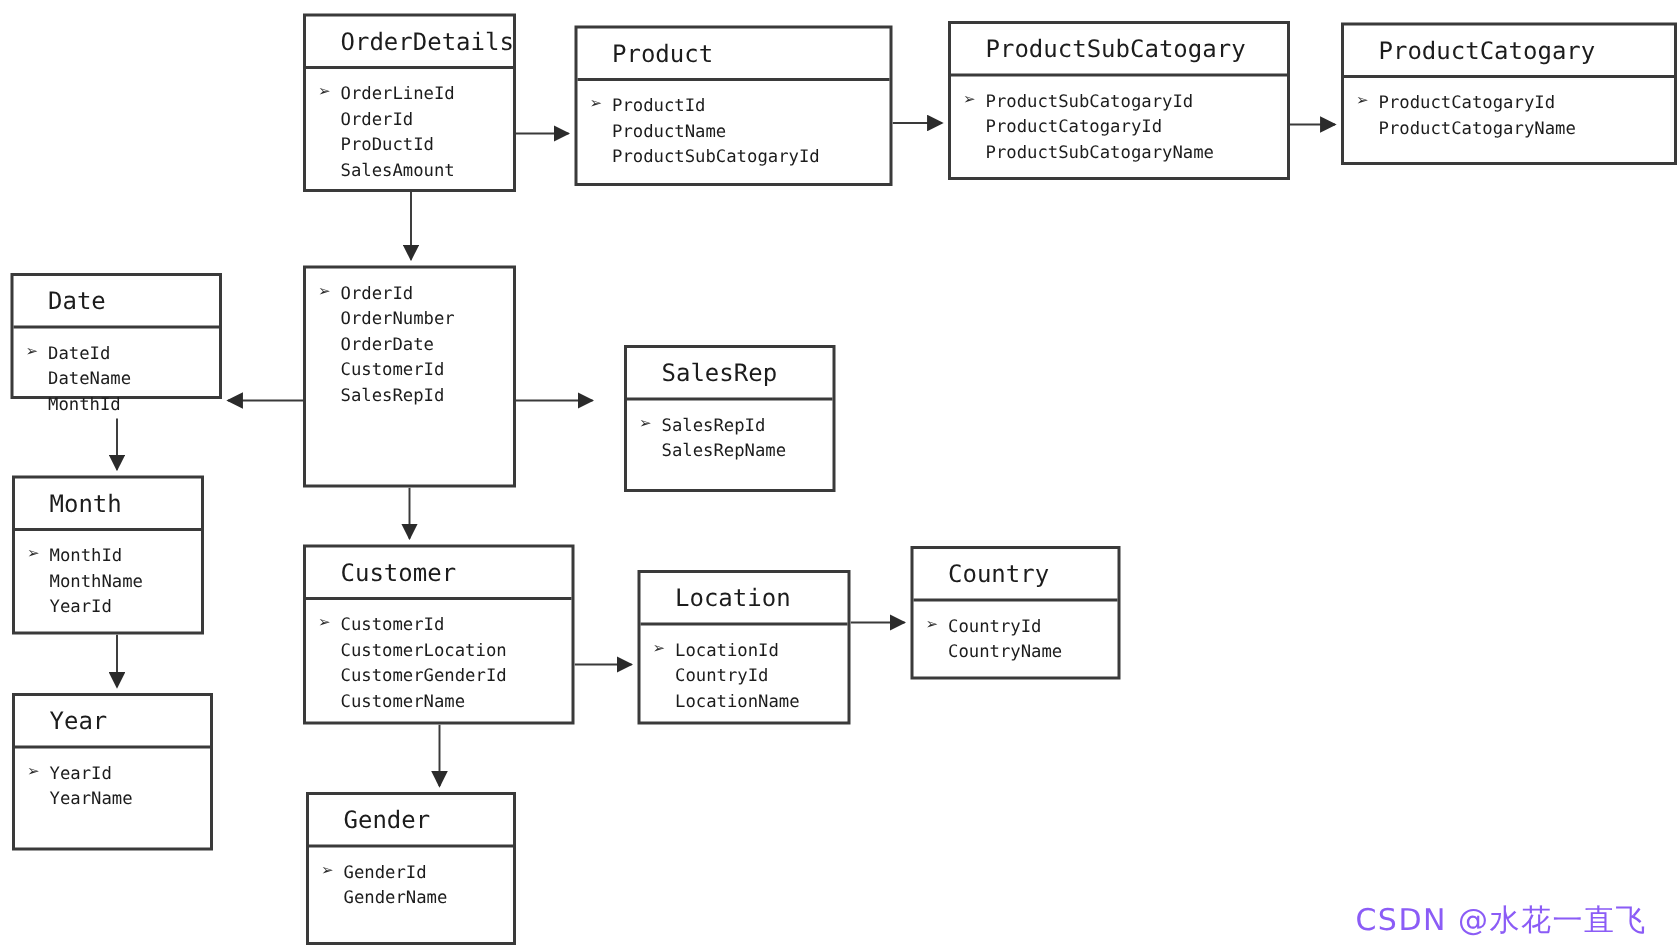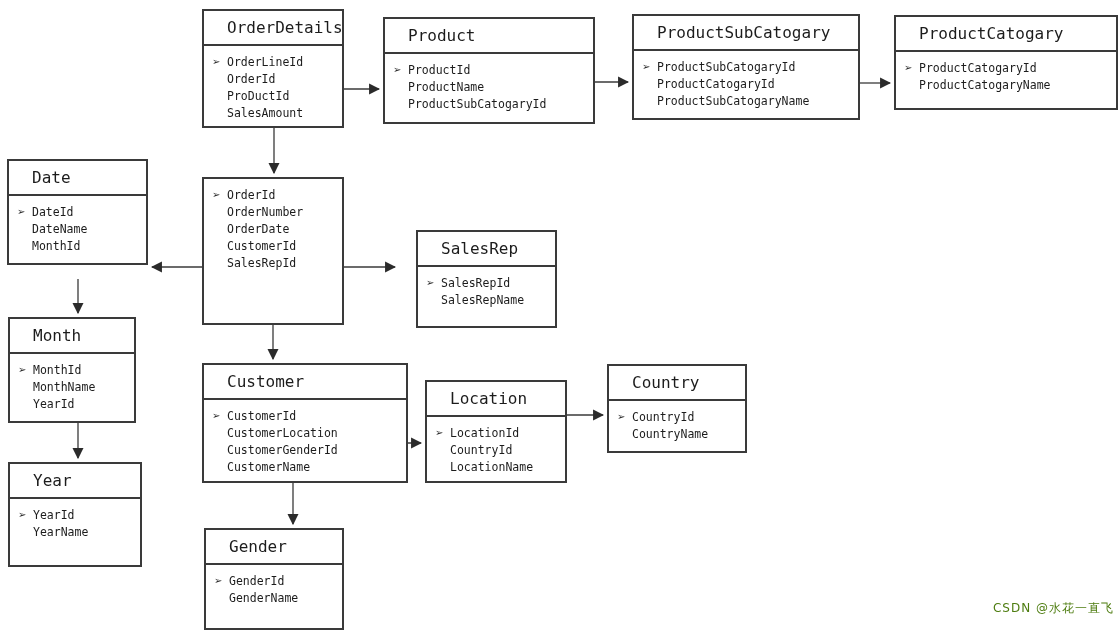--- a/index.html
+++ b/index.html
@@ -20,32 +20,32 @@
   .fld{display:flex;align-items:center;height:17px;font-size:11.5px;white-space:nowrap;}
   .pk{
     display:inline-block;width:15px;flex:0 0 15px;font-size:10px;color:#2b2b2b;
     font-family:"DejaVu Sans",sans-serif;line-height:17px;
   }
   
   .t0{left:202px;top:9px;width:142px;height:119px}
   .t1{left:383px;top:17px;width:212px;height:107px}
   .t2{left:632px;top:14px;width:228px;height:106px}
   .t3{left:894px;top:15px;width:224px;height:95px}
-  .t4{left:7px;top:159px;width:141px;height:106px}
+  .t4{left:7px;top:182px;width:141px;height:84px}
   .t5{left:202px;top:177px;width:142px;height:148px}
   .t6{left:416px;top:230px;width:141px;height:98px}
   .t7{left:8px;top:317px;width:128px;height:106px}
-  .t8{left:202px;top:363px;width:206px;height:120px}
+  .t8{left:202px;top:363px;width:181px;height:120px}
   .t9{left:425px;top:380px;width:142px;height:103px}
   .t10{left:607px;top:364px;width:140px;height:89px}
   .t11{left:8px;top:462px;width:134px;height:105px}
   .t12{left:204px;top:528px;width:140px;height:102px}
   #connectors{position:absolute;left:0;top:0;pointer-events:none;}
   #watermark{
-    position:absolute;right:4px;top:600px;font-size:12px;color:#4d7c0f;
+    position:absolute;right:20px;top:600px;font-size:20px;color:#8b5cf6;
     font-family:"DejaVu Sans","Liberation Sans",sans-serif;letter-spacing:1px;
   }
 </style>
 </head>
 <body>
 
 <div id="canvas">
 
   <svg id="connectors" width="1118" height="634">
     <defs>

